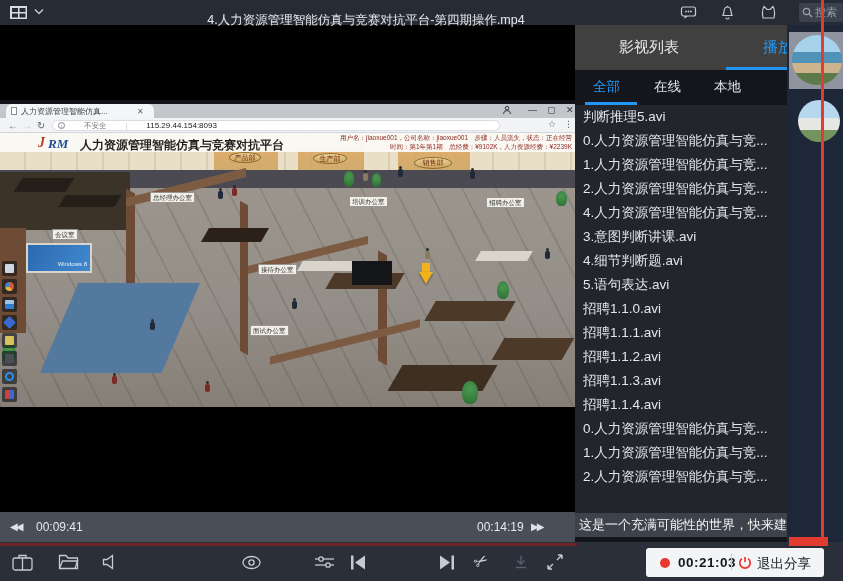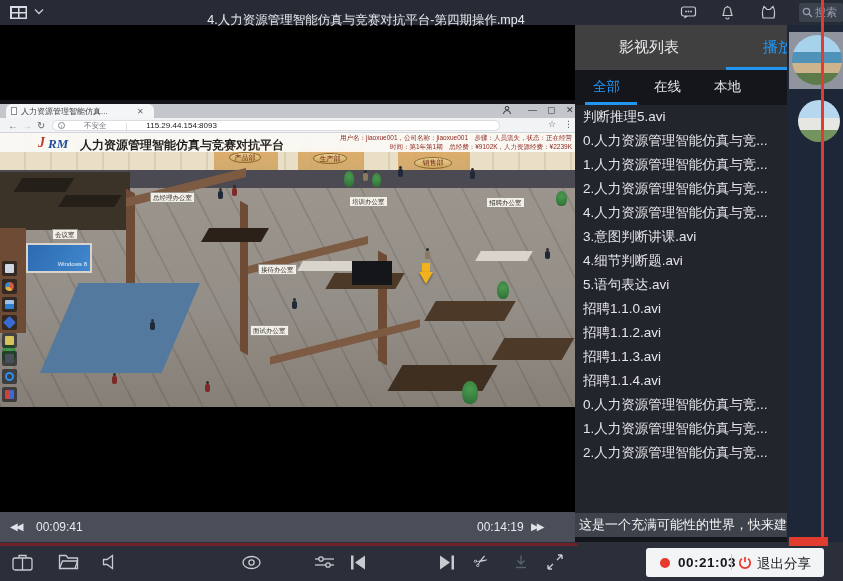--- a/index.html
+++ b/index.html
@@ -459,20 +459,21 @@
     <div class="abs sb-list">
       <div class="sb-item">判断推理5.avi</div>
       <div class="sb-item">0.人力资源管理智能仿真与竞...</div>
       <div class="sb-item">1.人力资源管理智能仿真与竞...</div>
       <div class="sb-item">2.人力资源管理智能仿真与竞...</div>
       <div class="sb-item">4.人力资源管理智能仿真与竞...</div>
       <div class="sb-item">3.意图判断讲课.avi</div>
       <div class="sb-item">4.细节判断题.avi</div>
       <div class="sb-item">5.语句表达.avi</div>
       <div class="sb-item">招聘1.1.0.avi</div>
+      <div class="sb-item">招聘1.1.1.avi</div>
       <div class="sb-item">招聘1.1.2.avi</div>
       <div class="sb-item">招聘1.1.3.avi</div>
       <div class="sb-item">招聘1.1.4.avi</div>
       <div class="sb-item">0.人力资源管理智能仿真与竞...</div>
       <div class="sb-item">1.人力资源管理智能仿真与竞...</div>
       <div class="sb-item">2.人力资源管理智能仿真与竞...</div>
     </div>
     <div class="abs ticker">这是一个充满可能性的世界，快来建</div>
     <div class="abs sb-bottomstrip"></div>
   </div>

